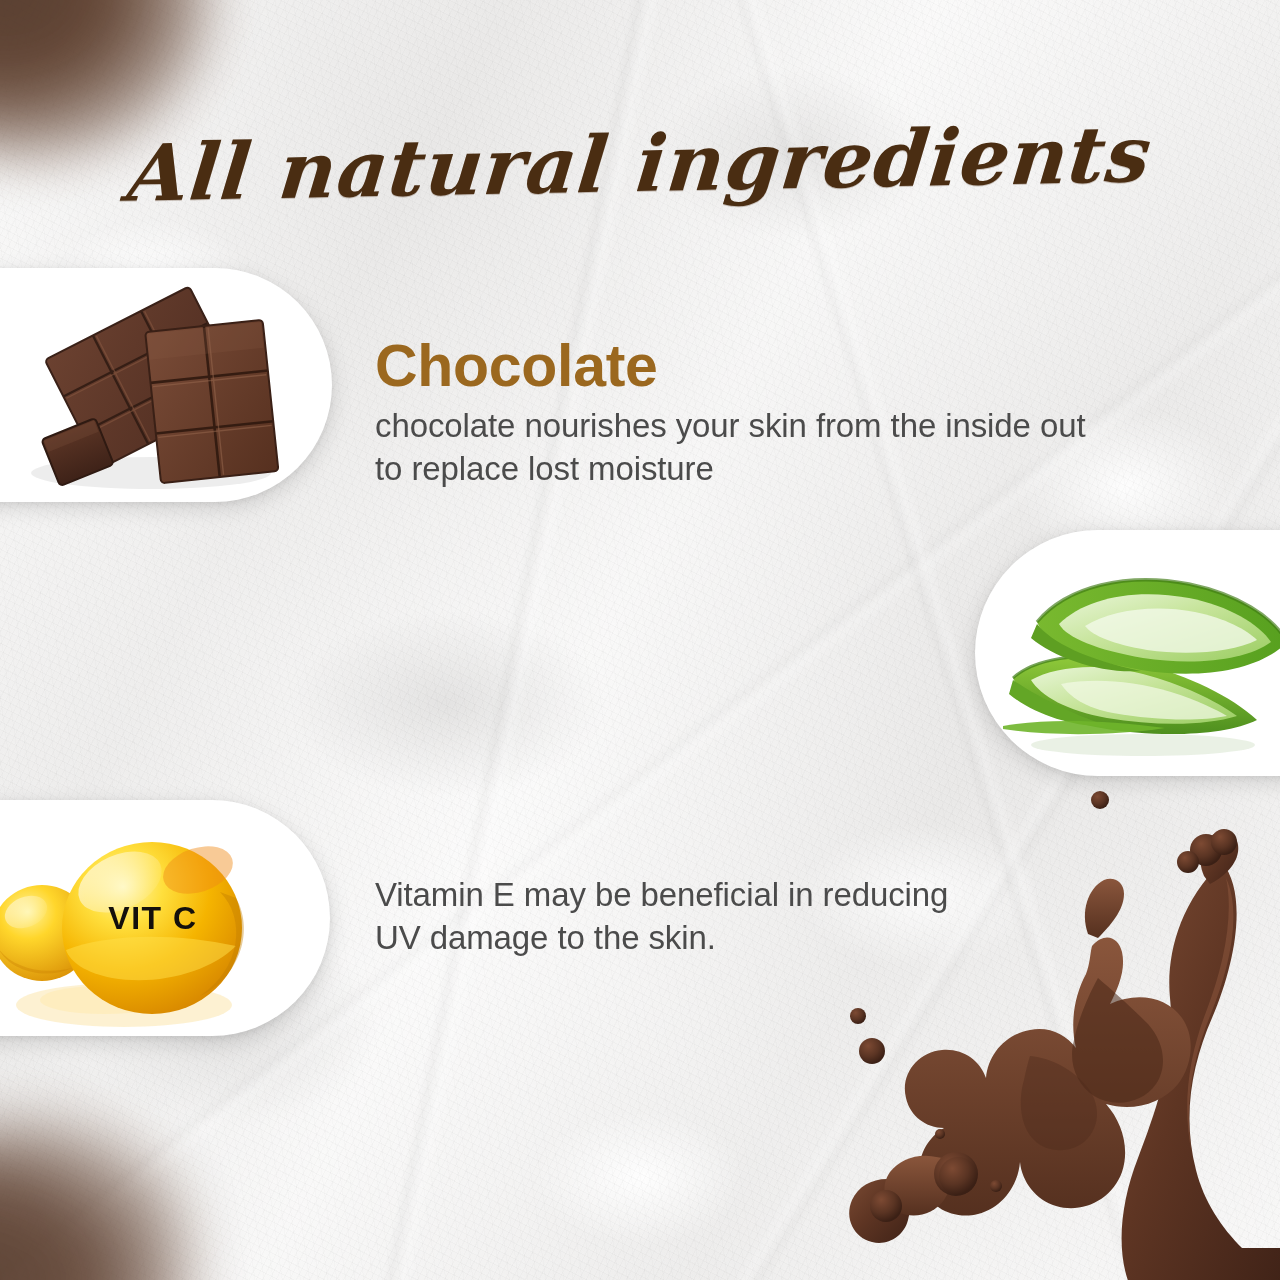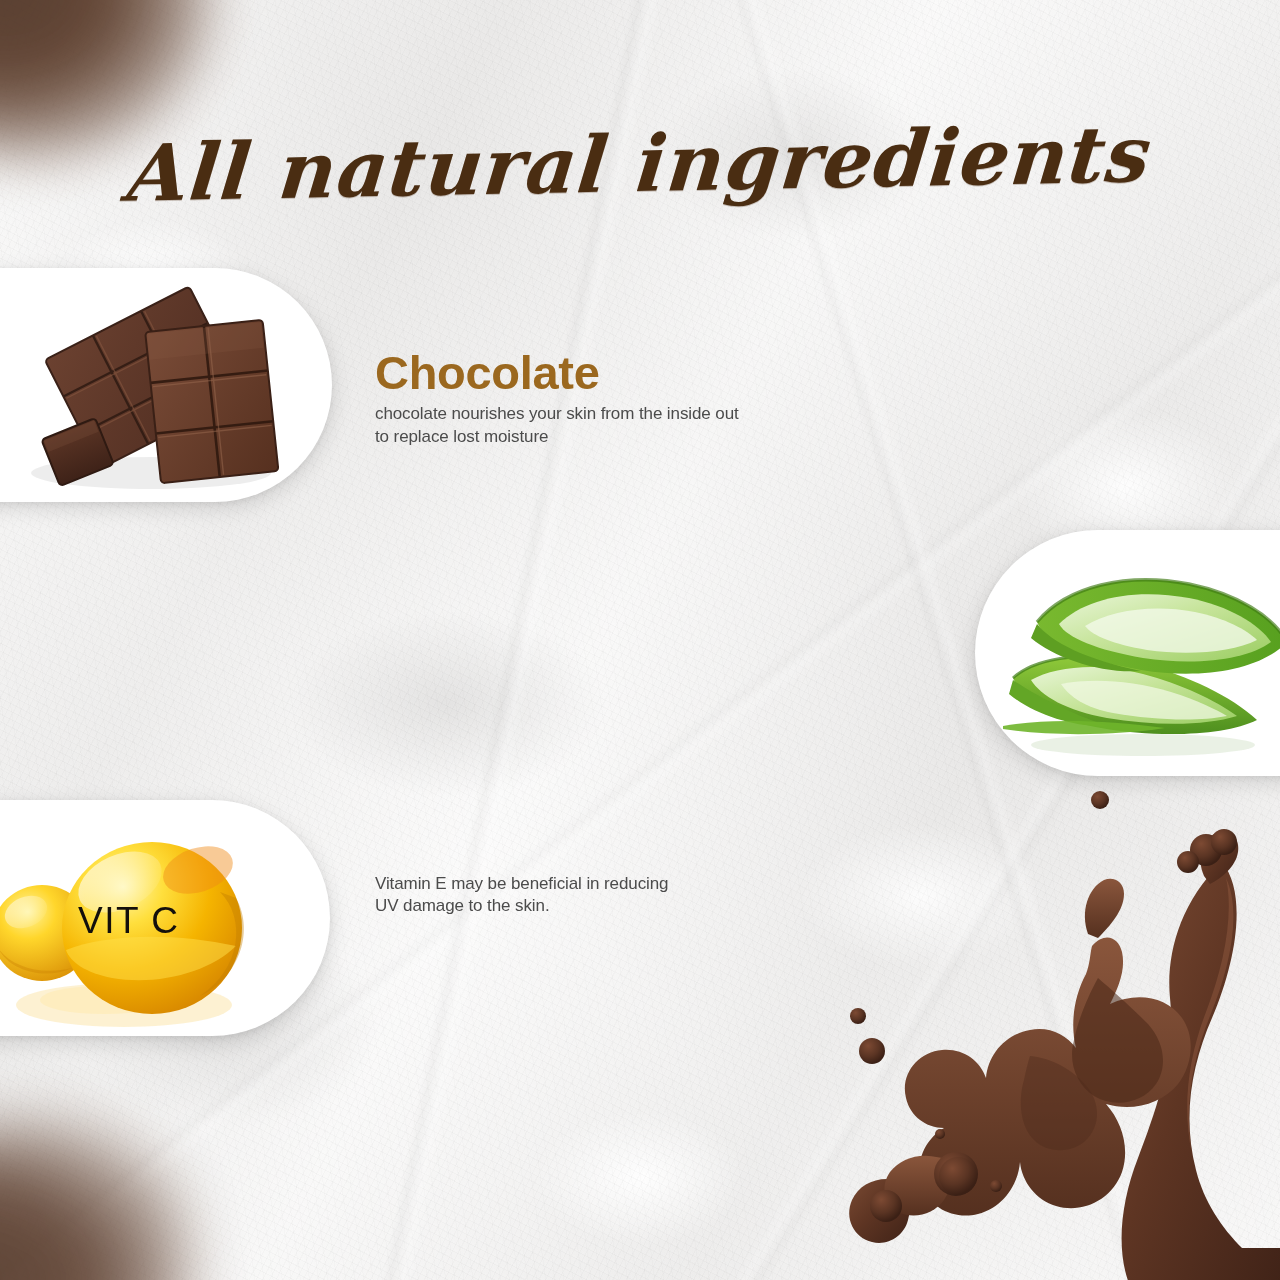--- a/index.html
+++ b/index.html
@@ -117,46 +117,45 @@
 
   
   .aloe-art { position:absolute; left:0; top:0; width:100%; height:100%; }
 
   
   .vit-art { position:absolute; left:0; top:0; width:100%; height:100%; }
   .vit-label {
     position:absolute;
     left:104px; top:100px;
     width:150px;
-    text-align:left;
+    text-align:center;
     font-family:"Liberation Sans", sans-serif;
-    font-weight:400;
-    font-size:37px;
+    font-weight:700;
+    font-size:32px;
     letter-spacing:1.5px;
     color:#14100c;
     z-index:6;
     pointer-events:none;
   }
 
   
   .txt-block { position:absolute; }
   .ing-title {
     font-family:"Liberation Sans", sans-serif;
     font-weight:700;
-    font-size:47px;
+    font-size:59px;
     color:#9b681f;
     letter-spacing:-.3px;
     line-height:1.05;
     margin-bottom:6px;
-    margin-top:12px;
   }
   .ing-desc {
     font-family:"Liberation Sans", sans-serif;
     font-weight:400;
-    font-size:17px;
+    font-size:33px;
     color:#4b4b4b;
     line-height:1.31;
     letter-spacing:-.1px;
     white-space:pre-line;
   }
   .blk-choco { left:375px; top:336px; width:770px; }
   .blk-aloe  { left:151px; top:588px; width:780px; }
   .blk-vit   { left:375px; top:873px; width:640px; }
 
   

